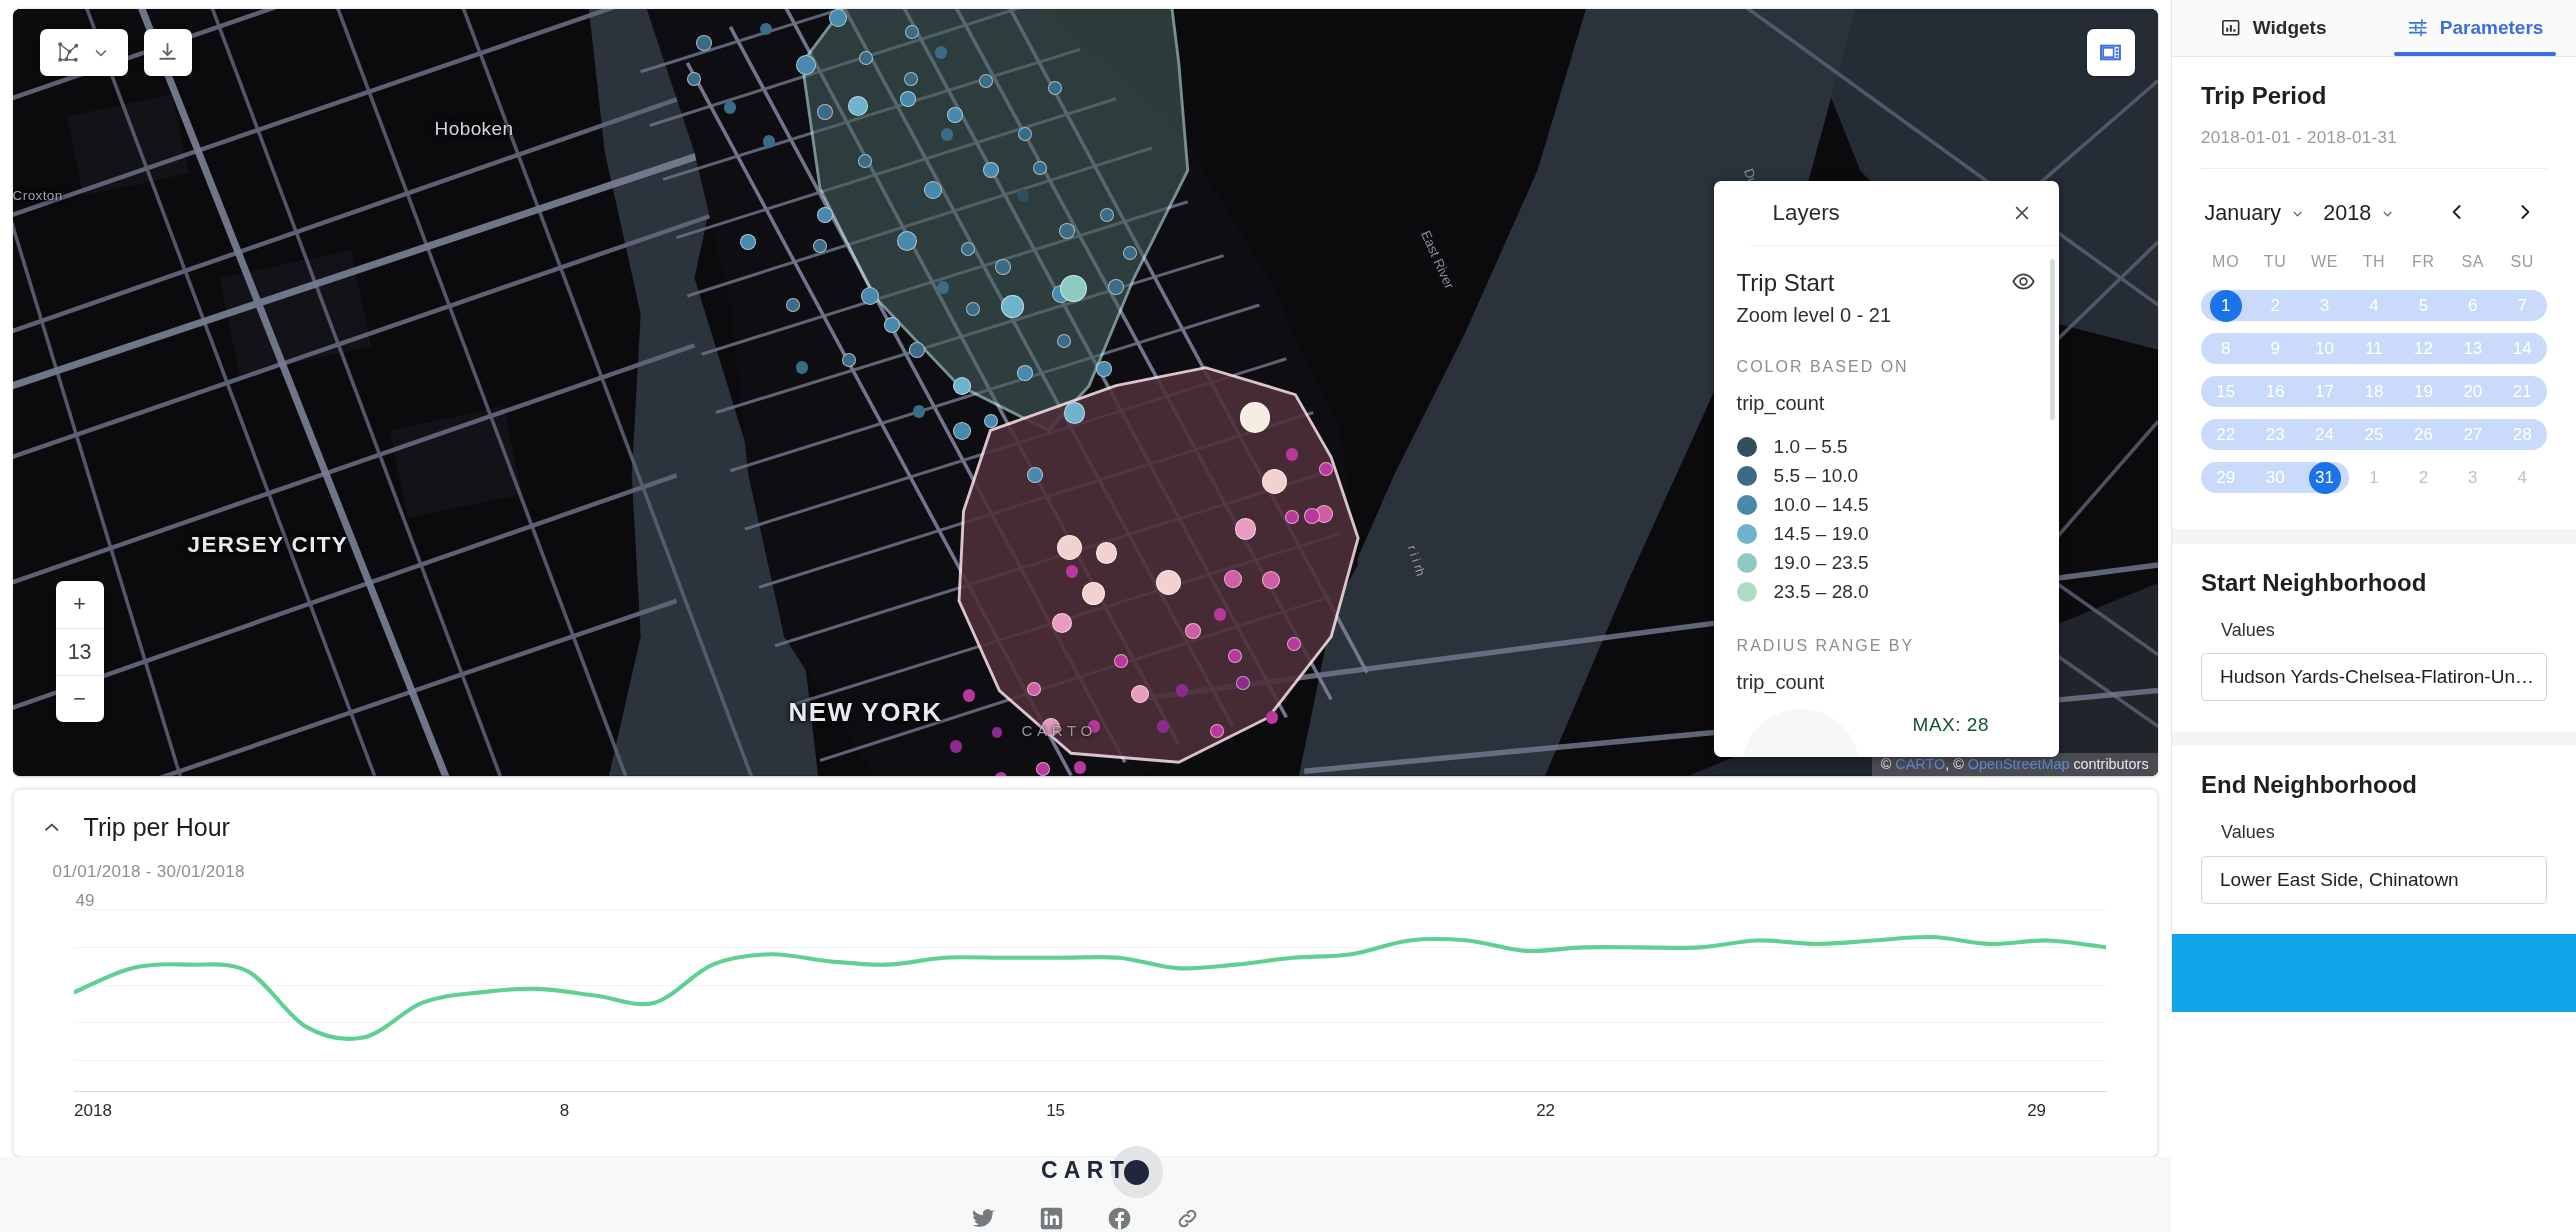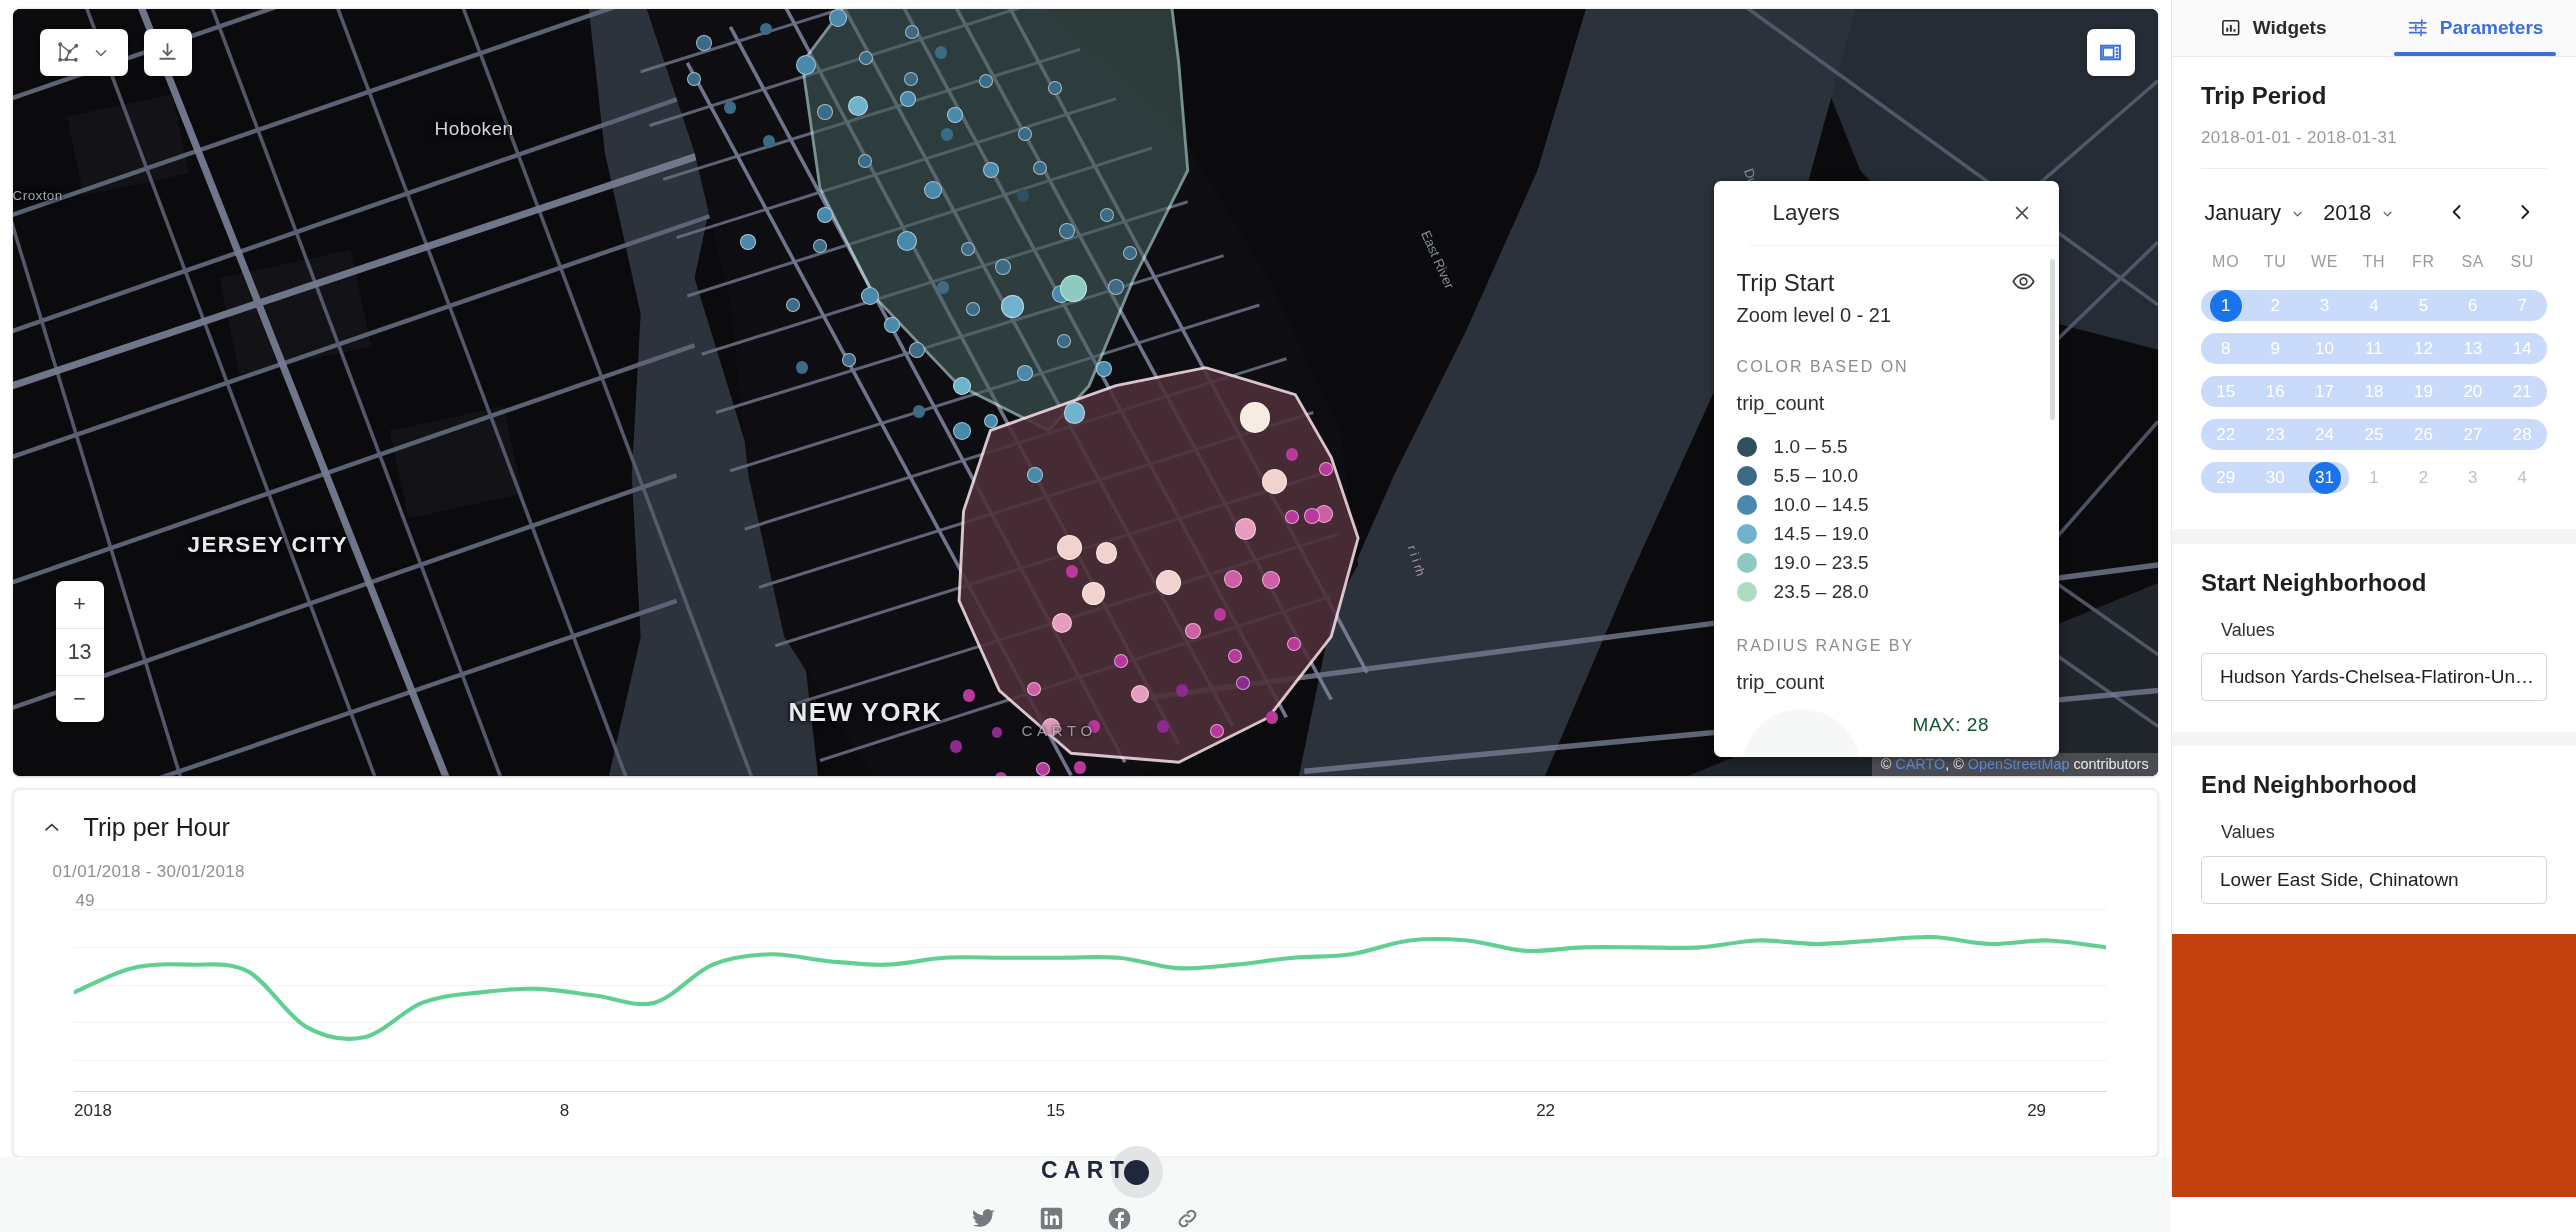--- a/index.html
+++ b/index.html
@@ -130,30 +130,30 @@
   }
   #carto-logo .circle-dot {
     position:absolute; left:83px; top:2.7px; width:25px;height:25px;border-radius:50%;
     background:#20263c; z-index:3;
   }
   #social { display:flex; align-items:center; gap:41px; }
   #social .si { width:27px; height:27px; cursor:pointer; color:#6f7276; }
 
   
   #sidebar {
-    width:405px; height:1197px; background:#fff;
+    width:405px; height:1012px; background:#fff;
     border-left:0.9px solid #e7e7e7; position:relative;
     display:flex; flex-direction:column;
     font-size:18px;
   }
   #tabs { height:57px; display:flex; align-items:stretch; border-bottom:0.9px solid #e8e8e8; background:#fafafa;}
   .tab { flex:1; display:flex; align-items:center; justify-content:center; gap:11.7px; cursor:pointer; position:relative; color:#2b2b2b; font-weight:bold; font-size:19px;}
   .tab.active { color:#3b6fe0; }
   .tab.active::after { content:""; position:absolute; left:20px; right:20px; bottom:0; height:3.6px; background:#3b6fe0; border-radius:1.8px;}
-  #sb-scroll { flex:1; overflow:hidden; background:#c2410c; }
+  #sb-scroll { flex:1; overflow:hidden; background:#0ea5e9; }
   .sb-card { background:#fff; padding:25px 29px 30.5px 29px; }
   .sb-h { font-size:24px; color:#1f1f1f; font-weight:bold; }
   .sb-sub { font-size:17px; color:#9a9a9a; margin-top:18px; letter-spacing:0.3px;}
   .sb-divider { height:0.9px; background:#ededed; margin-top:20px; }
 
   
   #cal { margin-top:20px; }
   #cal-head { display:flex; align-items:center; height:50px; padding:0 3.6px;}
   .cal-sel { display:flex; align-items:center; gap:9px; cursor:pointer; }
   .cal-sel .lbl { font-size:21.5px; color:#1e1e1e;}

